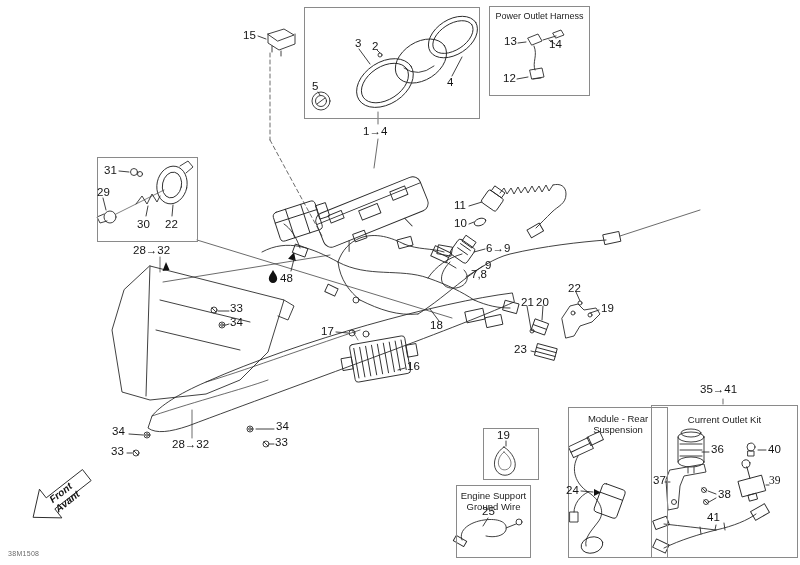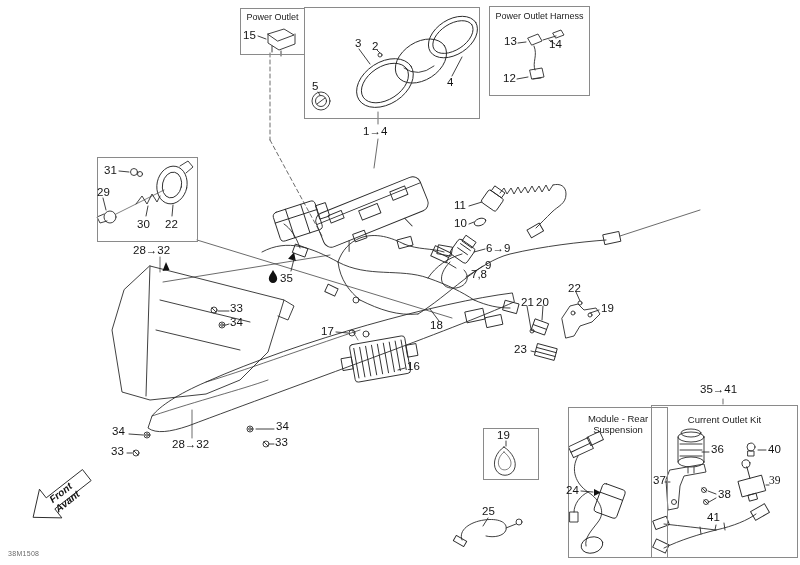--- a/index.html
+++ b/index.html
@@ -294,52 +294,53 @@
     <line x1="700" y1="527" x2="701" y2="534"></line>
         <line x1="724" y1="523" x2="725" y2="530"></line>
     <line x1="716" y1="525" x2="715" y2="530"></line>
   </g>
 
   <g transform="rotate(-38 60 496)">
     <path d="M26,496 L48,478 L48,489 L94,489 L94,503 L48,503 L48,514 Z"></path>
   </g>
 </svg>
 
-<div class="pbox" style="left:240px;top:8px;width:63px;height:45px;">
-  <div class="ptitle" style="top:3px;font-size:9px;">Power Outlet</div>
-</div>
 <div class="pbox" style="left:304px;top:7px;width:174px;height:110px;"></div>
 <div class="pbox" style="left:489px;top:6px;width:99px;height:88px;">
   <div class="ptitle" style="top:4px;font-size:9px;">Power Outlet Harness</div>
 </div>
 <div class="pbox" style="left:97px;top:157px;width:99px;height:83px;"></div>
 <div class="pbox" style="left:568px;top:407px;width:98px;height:149px;">
   <div class="ptitle" style="top:5px;">Module - Rear</div>
   <div class="ptitle" style="top:16px;">Suspension</div>
 </div>
 <div class="pbox" style="left:483px;top:428px;width:54px;height:50px;"></div>
+<div class="pbox" style="left:456px;top:485px;width:73px;height:71px;">
+  <div class="ptitle" style="top:4px;">Engine Support</div>
+  <div class="ptitle" style="top:15px;">Ground Wire</div>
+</div>
 <div class="pbox" style="left:651px;top:405px;width:145px;height:151px;">
   <div class="ptitle" style="top:8px;">Current Outlet Kit</div>
 </div>
 
 <div class="plabel" style="left:243px;top:29px;">15</div>
 <div class="plabel" style="left:355px;top:37px;">3</div>
 <div class="plabel" style="left:372px;top:40px;">2</div>
 <div class="plabel" style="left:312px;top:80px;">5</div>
 <div class="plabel" style="left:447px;top:76px;">4</div>
 <div class="plabel" style="left:363px;top:125px;">1→4</div>
 <div class="plabel" style="left:504px;top:35px;">13</div>
 <div class="plabel" style="left:549px;top:38px;">14</div>
 <div class="plabel" style="left:503px;top:72px;">12</div>
 <div class="plabel" style="left:104px;top:164px;">31</div>
 <div class="plabel" style="left:97px;top:186px;">29</div>
 <div class="plabel" style="left:137px;top:218px;">30</div>
 <div class="plabel" style="left:165px;top:218px;">22</div>
 <div class="plabel" style="left:133px;top:244px;">28→32</div>
-<div class="plabel" style="left:280px;top:272px;">35</div>
+<div class="plabel" style="left:280px;top:272px;">48</div>
 <div class="plabel" style="left:454px;top:199px;">11</div>
 <div class="plabel" style="left:454px;top:217px;">10</div>
 <div class="plabel" style="left:486px;top:242px;">6→9</div>
 <div class="plabel" style="left:485px;top:259px;">9</div>
 <div class="plabel" style="left:446px;top:268px;margin-left:25px;">7,8</div>
 <div class="plabel" style="left:230px;top:302px;">33</div>
 <div class="plabel" style="left:230px;top:316px;">34</div>
 <div class="plabel" style="left:321px;top:325px;">17</div>
 <div class="plabel" style="left:407px;top:360px;">16</div>
 <div class="plabel" style="left:430px;top:319px;">18</div>

